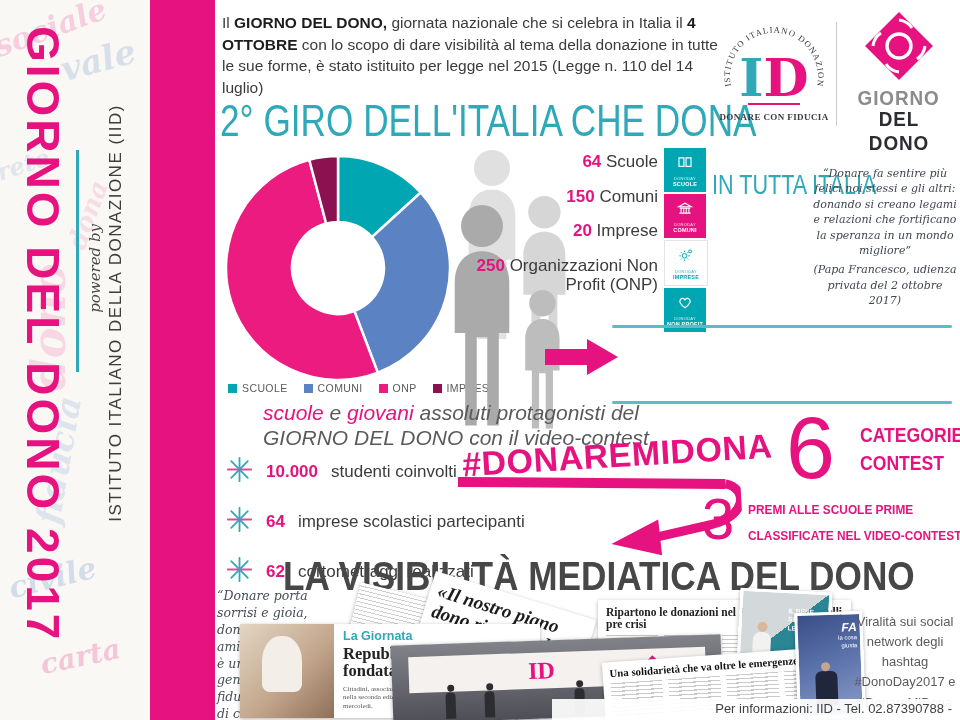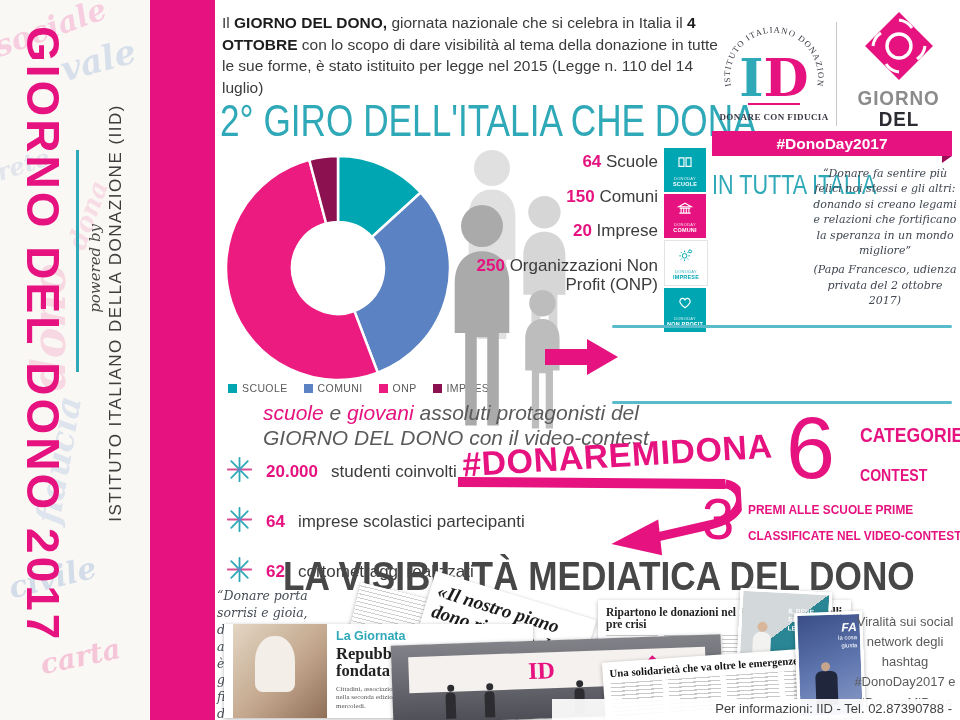--- a/index.html
+++ b/index.html
@@ -73,42 +73,42 @@
   .vc-head{position:absolute;left:222px;top:400px;font-style:italic;font-size:21px;color:#5a5a5a;line-height:1.2;margin-left:41px;}
   .vc-head .m{color:#e5127f;}
   .bullets{position:absolute;left:226px;top:456px;}
   .bullet-row{display:flex;align-items:center;gap:13px;margin-bottom:18px;font-size:17px;color:#3c3c3c;}
   .bullet-row .num{color:#e5127f;font-weight:bold;}
   .hashtag{position:absolute;left:462px;top:436px;font-size:34px;font-weight:bold;color:#e5127f;
            transform:rotate(-3.5deg);letter-spacing:.5px;white-space:nowrap;}
   #hash-arrow{position:absolute;left:402px;top:468px;transform:rotate(-3deg);}
   .cat-num{position:absolute;left:786px;top:404px;font-size:88px;color:#e5127f;line-height:1;}
   .cat-l1{position:absolute;left:860px;top:424px;font-size:20px;font-weight:bold;color:#e5127f;white-space:nowrap;}
-  .cat-l2{position:absolute;left:860px;top:467px;font-size:16px;font-weight:bold;color:#e5127f;white-space:nowrap;text-align:center;}
+  .cat-l2{position:absolute;left:860px;top:452px;font-size:20px;font-weight:bold;color:#e5127f;white-space:nowrap;text-align:center;}
   .premi-num{position:absolute;left:702px;top:490px;font-size:58px;color:#e5127f;line-height:1;}
   .premi-l1{position:absolute;left:748px;top:502px;font-size:13.5px;font-weight:bold;color:#e5127f;white-space:nowrap;}
   .premi-l2{position:absolute;left:748px;top:528px;font-size:13.5px;font-weight:bold;color:#e5127f;white-space:nowrap;}
   .cond9{display:inline-block;transform:scaleX(.88);transform-origin:left center;}
   
   .media-title{position:absolute;left:240px;top:554px;width:712px;text-align:center;
                font-size:40px;font-weight:bold;color:#474747;white-space:nowrap;}
   .media-title .cndc{display:inline-block;transform:scaleX(.88);transform-origin:center;}
   .matta-quote{position:absolute;left:217px;top:588px;width:120px;z-index:1;
                font-family:"DejaVu Serif",serif;font-style:italic;font-size:12.5px;line-height:1.35;color:#474e57;}
   .clip{position:absolute;background:#fff;box-shadow:0 1px 4px rgba(0,0,0,.3);}
   #clip-extra{left:352px;top:590px;width:72px;height:66px;transform:rotate(14deg);z-index:2;
               background:repeating-linear-gradient(#fff 0 3px,#cfcfcf 3px 4px);}
   #clip-nostro{left:415px;top:593px;width:152px;height:102px;transform:rotate(17deg);padding:8px;z-index:2;overflow:hidden;
                font-family:"Liberation Serif",serif;font-weight:bold;font-style:italic;font-size:19px;line-height:1.1;color:#1c1c1c;}
   #clip-ripartono{left:598px;top:600px;width:237px;height:102px;padding:6px 8px;z-index:3;}
   #clip-ripartono .head{font-family:"Liberation Serif",serif;font-weight:bold;font-size:11.5px;color:#222;}
   .fakecols{margin-top:5px;height:70px;background:
       repeating-linear-gradient(90deg,transparent 0 52px,#fff 52px 58px),
       repeating-linear-gradient(#c9c9c9 0 1.2px,transparent 1.2px 4px);}
-  #clip-giornata{left:224px;top:624px;width:300px;height:94px;display:flex;z-index:4;padding-left:9px;}
+  #clip-giornata{left:240px;top:624px;width:300px;height:94px;display:flex;z-index:4;}
   #clip-giornata .photo{width:94px;background:linear-gradient(135deg,#e3d6c4,#c3a78d 55%,#8f6f58);position:relative;}
   #clip-giornata .photo::after{content:"";position:absolute;left:22px;top:12px;width:40px;height:56px;border-radius:45% 45% 8px 8px;background:#f3efe8;}
   #clip-giornata .body{flex:1;padding:5px 9px;}
   #clip-giornata .kicker{color:#2fa9b8;font-weight:bold;font-size:12.5px;}
   #clip-giornata .head{font-family:"Liberation Serif",serif;font-weight:bold;font-size:16.5px;line-height:1.05;color:#222;width:120px;margin-top:2px;}
   #clip-giornata .txt{font-family:"Liberation Serif",serif;font-size:7px;color:#555;margin-top:5px;width:150px;line-height:1.25;}
   #photo-event{left:392px;top:640px;width:330px;height:78px;transform:rotate(-2deg);z-index:5;
                background:linear-gradient(#828289,#4e4e56);overflow:hidden;}
   #photo-event .banner{position:absolute;left:5%;right:5%;top:12px;height:36px;background:#f4f1ee;display:flex;align-items:center;}
   #photo-event .idtxt{font-family:"Liberation Serif",serif;font-weight:bold;font-size:24px;color:#e5127f;margin-left:120px;}
@@ -185,21 +185,20 @@
       <rect x="12" y="12" width="48" height="48" transform="rotate(45 36 36)" fill="#e5127f"></rect>
       <circle cx="36" cy="36" r="12" fill="none" stroke="#fff" stroke-width="3.4"></circle>
       <path d="M36 10 a18 18 0 0 1 13 8" fill="none" stroke="#fff" stroke-width="3"></path>
       <path d="M62 36 a18 18 0 0 1 -8 13" fill="none" stroke="#fff" stroke-width="3"></path>
       <path d="M36 62 a18 18 0 0 1 -13 -8" fill="none" stroke="#fff" stroke-width="3"></path>
       <path d="M10 36 a18 18 0 0 1 8 -13" fill="none" stroke="#fff" stroke-width="3"></path>
     </svg>
     <div class="gdd-top">GIORNO</div>
     <div class="gdd-bottom">DEL DONO</div>
   </div>
-  <div class="ribbon">#DonoDay2017</div>
 
   <svg id="donut" width="232" height="232" viewBox="0 0 232 232">
       <path d="M116 4 A112 112 0 0 1 198.71135538513983 40.48290464833079 L149.97073524746816 84.98405012342157 A46 46 0 0 0 116 70 Z" fill="#00a7b2" stroke="#fff" stroke-width="2.5"></path>
       <path d="M198.71135538513983 40.48290464833079 A112 112 0 0 1 155.82030263966772 220.6821068649522 L132.3547671555778 158.99443674810536 A46 46 0 0 0 149.97073524746816 84.98405012342157 Z" fill="#5b82c2" stroke="#fff" stroke-width="2.5"></path>
       <path d="M155.82030263966772 220.6821068649522 A112 112 0 1 1 87.24640423979451 7.753841957976675 L104.19048745562989 71.5417565184547 A46 46 0 1 0 132.3547671555778 158.99443674810536 Z" fill="#ec1b7f" stroke="#fff" stroke-width="2.5"></path>
       <path d="M87.24640423979451 7.753841957976675 A112 112 0 0 1 115.99999999999999 4 L115.99999999999999 70 A46 46 0 0 0 104.19048745562989 71.5417565184547 Z" fill="#8c1150" stroke="#fff" stroke-width="2.5"></path>
     </svg>
   <div class="legend" id="legend">
       <div class="legend-item">
         <span class="legend-sw" style="background: rgb(0, 167, 178);"></span>
@@ -303,21 +302,21 @@
       <div class="bullet-row">
         <span><svg viewBox="0 0 30 30" width="27" height="27">
             <g stroke-linecap="round" fill="none">
               <path d="M15 2V28" stroke="#2fa9b8" stroke-width="2"></path>
               <path d="M2 15H28" stroke="#d94f93" stroke-width="2"></path>
               <path d="M5.8 5.8 24.2 24.2" stroke="#2fa9b8" stroke-width="2"></path>
               <path d="M24.2 5.8 5.8 24.2" stroke="#2fa9b8" stroke-width="2"></path>
               <circle cx="15" cy="15" r="2.2" fill="#6b86c4" stroke="none"></circle>
             </g>
           </svg></span>
-        <span class="num">20.000</span>
+        <span class="num">10.000</span>
         <span> studenti coinvolti</span>
       </div>
       <div class="bullet-row">
         <span><svg viewBox="0 0 30 30" width="27" height="27">
             <g stroke-linecap="round" fill="none">
               <path d="M15 2V28" stroke="#2fa9b8" stroke-width="2"></path>
               <path d="M2 15H28" stroke="#d94f93" stroke-width="2"></path>
               <path d="M5.8 5.8 24.2 24.2" stroke="#2fa9b8" stroke-width="2"></path>
               <path d="M24.2 5.8 5.8 24.2" stroke="#2fa9b8" stroke-width="2"></path>
               <circle cx="15" cy="15" r="2.2" fill="#6b86c4" stroke="none"></circle>

